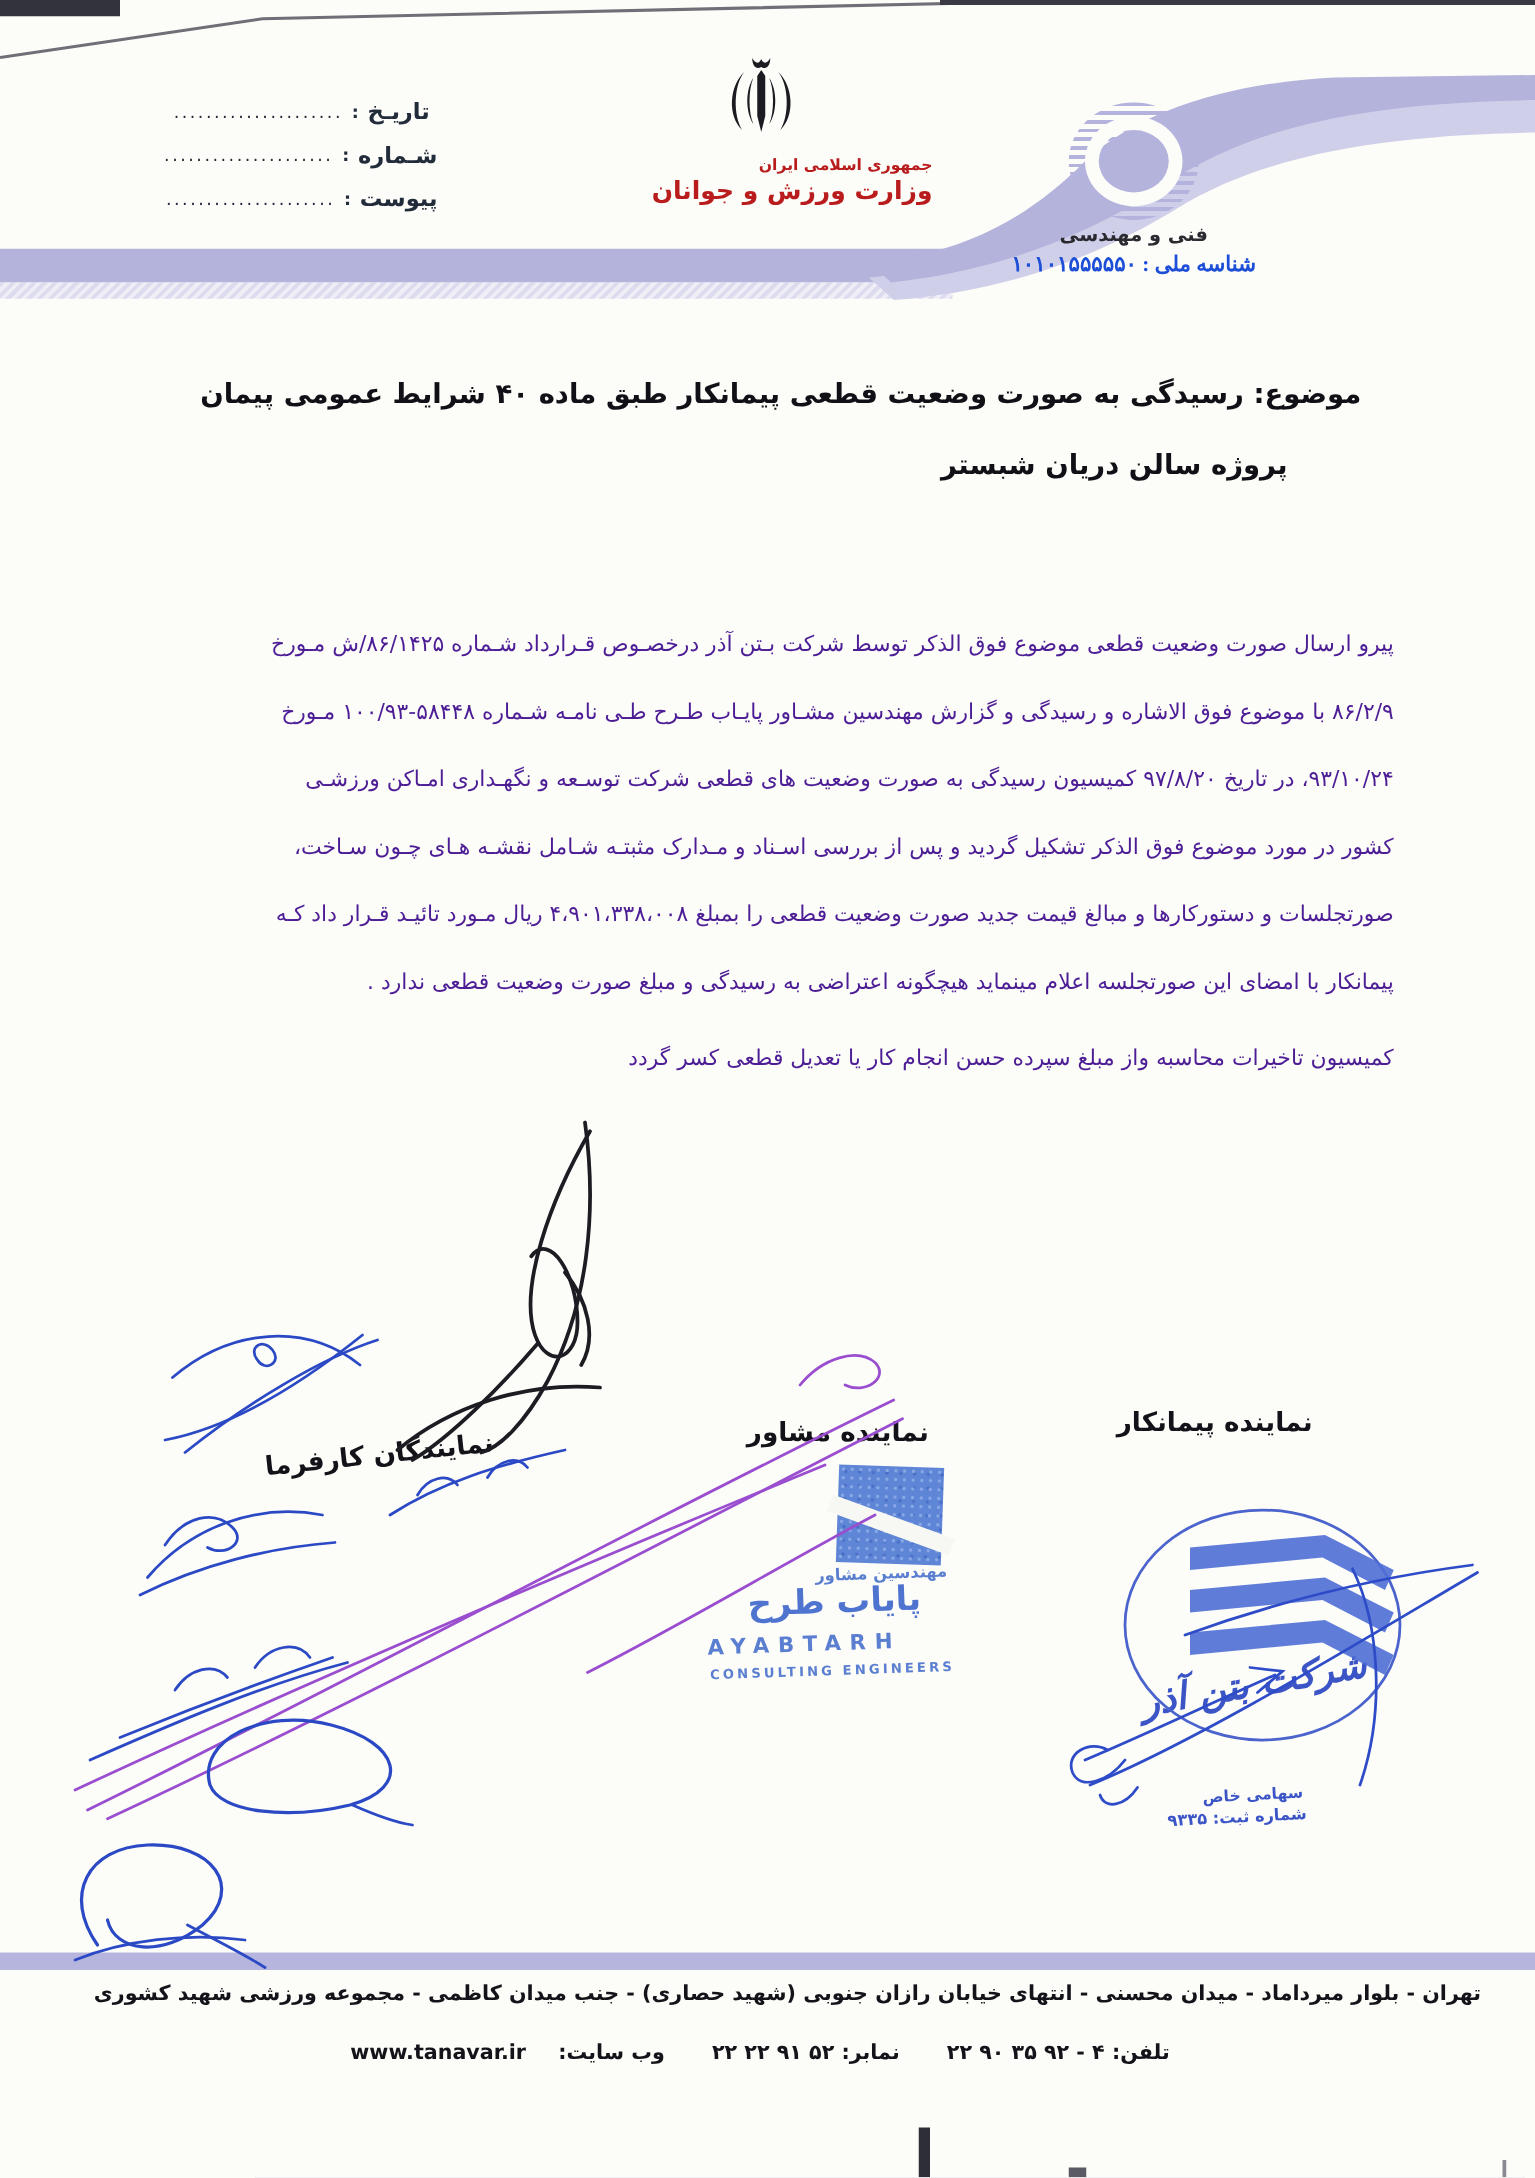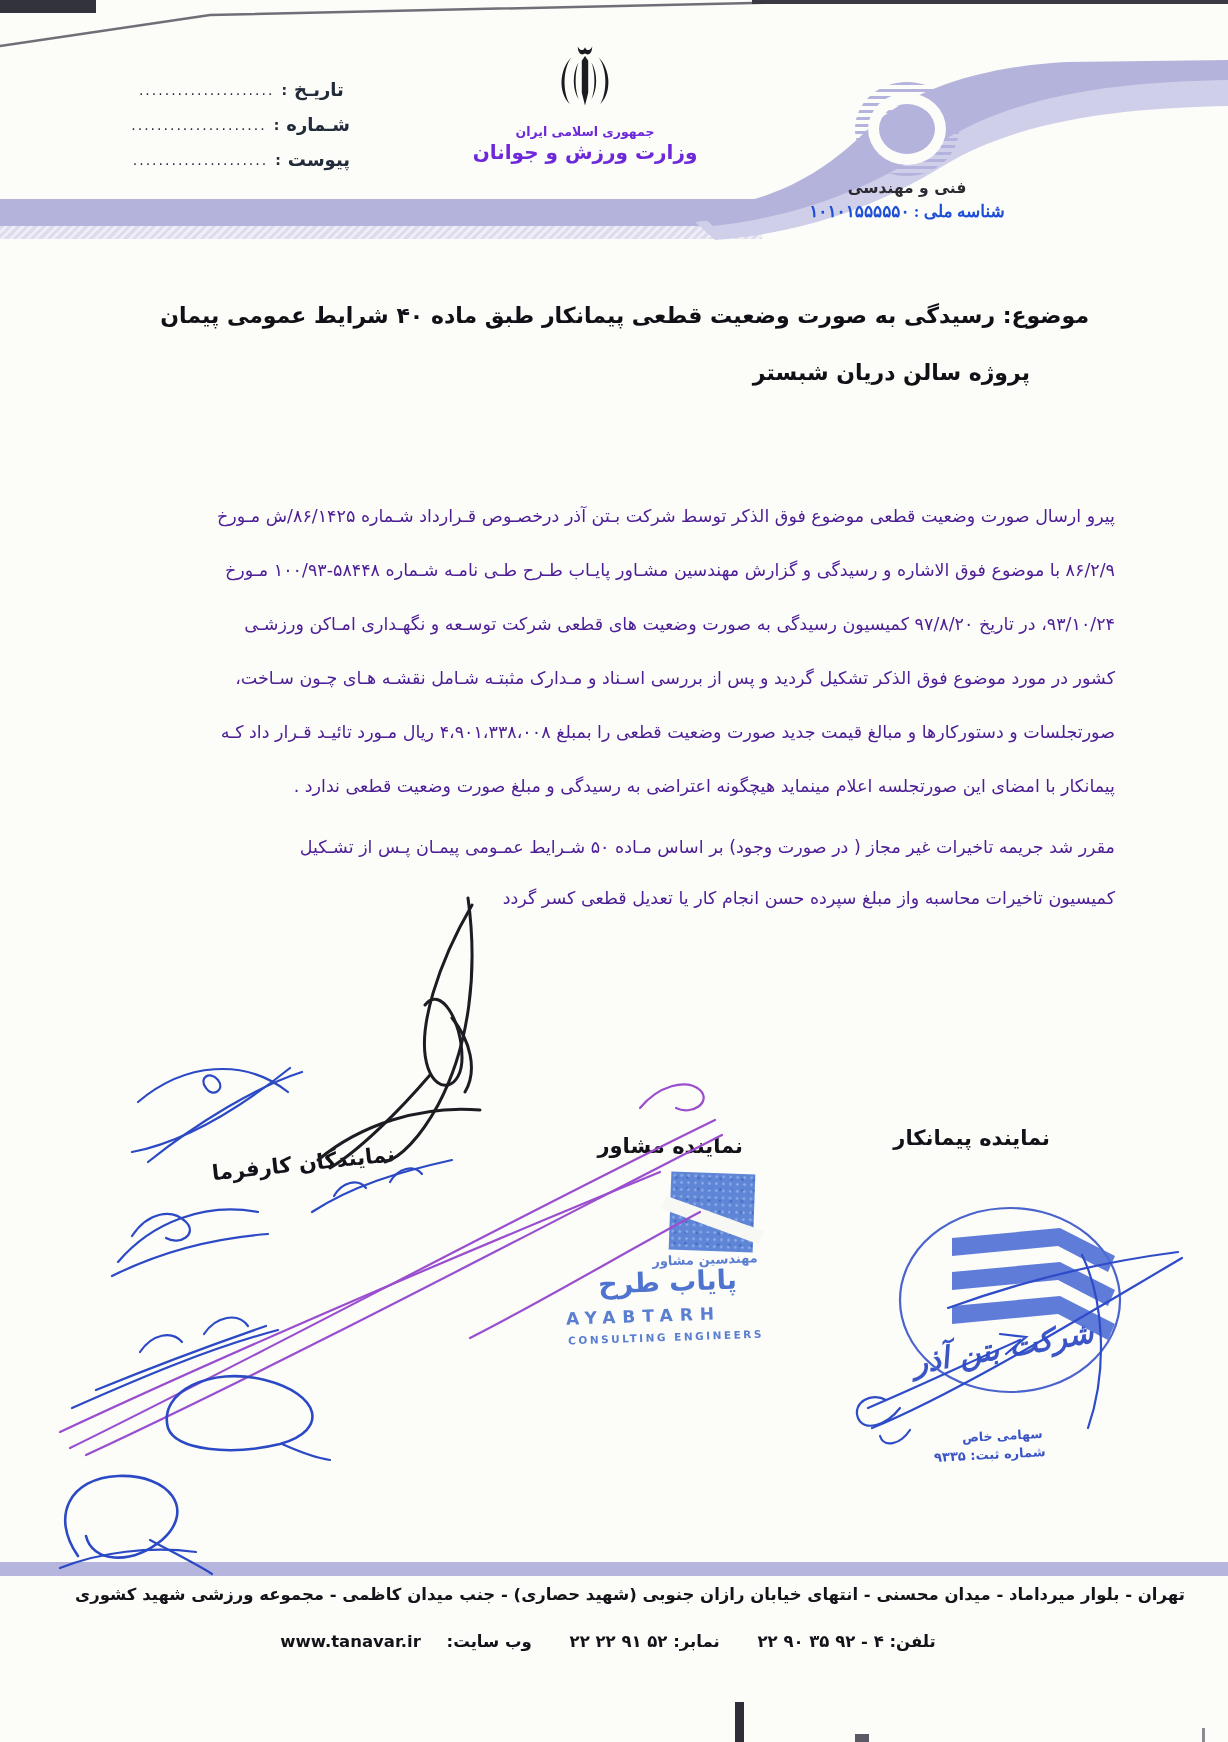--- a/index.html
+++ b/index.html
@@ -5,21 +5,21 @@
   html,body{margin:0;padding:0;background:#e8e8e8;}
   .page{position:relative;width:1228px;height:1742px;margin:0 auto;background:#fcfcf9;
         overflow:hidden;font-family:"DejaVu Sans",sans-serif;direction:rtl;}
   
   .fields{position:absolute;left:70px;top:72px;width:280px;direction:rtl;}
   .field-row{display:flex;align-items:center;gap:7px;height:35px;color:#222b3a;}
   .field-label{font-size:18px;font-weight:bold;white-space:nowrap;min-width:56px;text-align:left;}
   .field-sep{font-weight:bold;font-size:14px;}
   .field-dots{font-size:14px;letter-spacing:2px;white-space:nowrap;overflow:hidden;}
   
-  .ministry{position:absolute;left:448px;top:38px;width:274px;text-align:center;color:#6d28d9;}
+  .ministry{position:absolute;left:472px;top:38px;width:274px;color:#b91c1c;}
   .emblem{width:80px;height:84px;margin:0 auto;display:block;}
   .ministry-country{font-size:12.5px;font-weight:bold;margin-top:2px;letter-spacing:.5px;}
   .ministry-name{font-size:20px;font-weight:bold;margin-top:1px;}
   
   .ribbon{position:absolute;left:695px;top:50px;pointer-events:none;}
   .band{position:absolute;left:0;top:199px;width:788px;height:27px;background:#b4b3dc;}
   .band-hatch{position:absolute;left:0;top:226px;width:762px;height:13px;
       background:repeating-linear-gradient(135deg,#dddcef 0 3px,#efeef7 3px 6px);}
   .company{position:absolute;left:752px;top:82px;width:310px;text-align:center;}
   .logo{position:relative;width:104px;height:94px;margin:0 auto;border-radius:50%;
@@ -128,21 +128,20 @@
   <div class="body-p1">
     <div class="body-line">پیرو ارسال صورت وضعیت قطعی موضوع فوق الذکر توسط شرکت بـتن آذر  درخصـوص قـرارداد شـماره ۸۶/۱۴۲۵/ش مـورخ</div>
     <div class="body-line">۸۶/۲/۹ با موضوع فوق الاشاره و رسیدگی و گزارش مهندسین مشـاور پایـاب طـرح طـی نامـه شـماره ۵۸۴۴۸-۱۰۰/۹۳ مـورخ</div>
     <div class="body-line">۹۳/۱۰/۲۴، در تاریخ ۹۷/۸/۲۰ کمیسیون رسیدگی به صورت وضعیت های قطعی شرکت توسـعه و نگهـداری امـاکن ورزشـی</div>
     <div class="body-line">کشور در مورد موضوع فوق الذکر تشکیل گردید  و پس از بررسی اسـناد و مـدارک مثبتـه شـامل نقشـه هـای چـون سـاخت،</div>
     <div class="body-line">صورتجلسات و دستورکارها و مبالغ قیمت جدید صورت وضعیت قطعی را بمبلغ ۴،۹۰۱،۳۳۸،۰۰۸ ریال مـورد تائیـد قـرار داد کـه</div>
     <div class="body-line">پیمانکار با امضای این صورتجلسه اعلام مینماید هیچگونه اعتراضی به رسیدگی و مبلغ صورت وضعیت قطعی ندارد .</div>
   </div>
 
   <div class="body-p2">
-    <div class="body-line">مقرر شد جریمه تاخیرات غیر مجاز ( در صورت وجود) بر اساس مـاده ۵۰ شـرایط عمـومی پیمـان پـس از تشـکیل</div>
     <div class="body-line">کمیسیون تاخیرات محاسبه واز مبلغ سپرده حسن انجام کار یا تعدیل قطعی کسر گردد</div>
   </div>
 
   <div class="sig-title sig-contractor">نماینده پیمانکار</div>
   <div class="sig-title sig-consultant">نماینده مشاور</div>
   <div class="sig-title sig-employer">نمایندگان کارفرما</div>
 
   <div class="stamp-square">
     <div class="stamp-bar"></div>
   </div>

